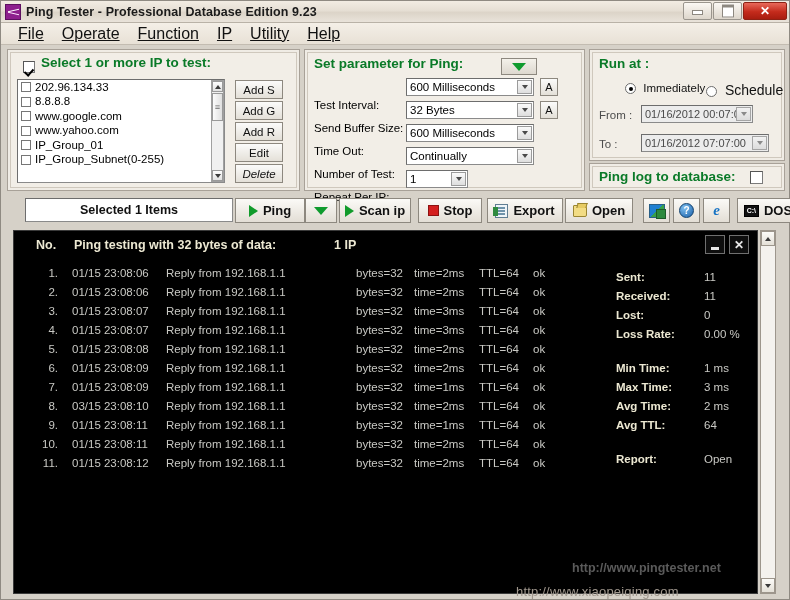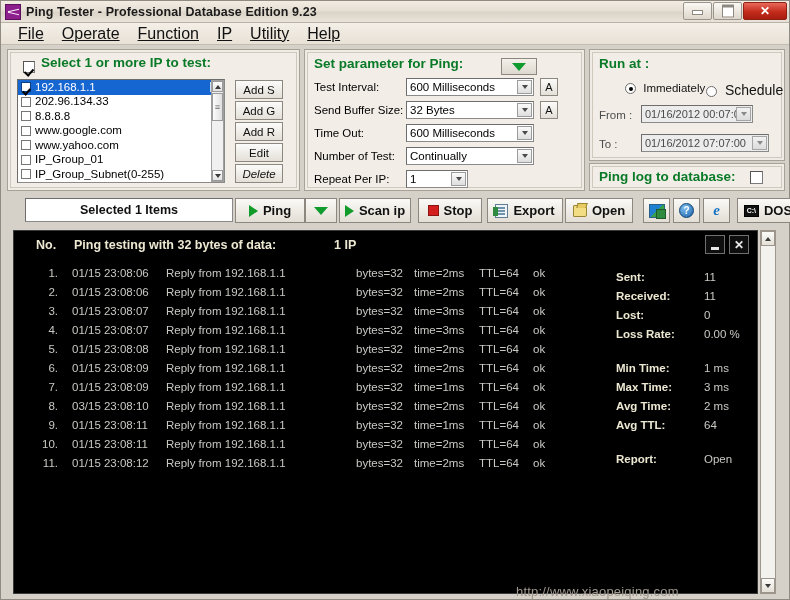--- a/index.html
+++ b/index.html
@@ -162,21 +162,21 @@
   }
 
   
   .sbtn {
     position: absolute; left: 234px; width: 48px; height: 19px;
     font-size: 11.5px; color: #111;
     background: linear-gradient(#fbfbfa, #e4e0d8);
     border: 1px solid #8d887f;
     display: flex; align-items: center; justify-content: center;
   }
-  .plabel { position: absolute; white-space: nowrap; }
+  .plabel { position: absolute; white-space: nowrap; margin-top: 18px; }
   .combo {
     position: absolute; height: 18px; background: #fff;
     border: 1px solid #8a8a8a; border-top-color: #6d6d6d; border-left-color: #6d6d6d;
     font-size: 11.5px; color: #000; display: flex; align-items: center; padding-left: 3px;
   }
   .combo .arrowbox {
     position: absolute; right: 1px; top: 1px; width: 15px; height: 14px;
     background: linear-gradient(#fafafa,#dedede); border: 1px solid #9b9b9b;
     display: flex; align-items: center; justify-content: center;
   }
@@ -375,25 +375,20 @@
     <div class="menu-item"><u>Help</u></div>
   </div>
 
   <div class="groupbox" id="gb-select">
     <div class="gb-inner"></div>
   </div>
   <div class="cb checked" style="position:absolute;left:22px;top:60px;"></div>
   <div class="gb-title" style="left:40px;top:54px;">Select 1 or more IP to test:</div>
 
   <div id="ip-list">
-    <div class="ip-row sel">
-      <span class="ip-cb checked"></span>
-      <span class="ip-label">192.168.1.1</span>
-      <span class="sel-box"></span>
-    </div>
     <div class="ip-row">
       <span class="ip-cb"></span>
       <span class="ip-label">202.96.134.33</span>
     </div>
     <div class="ip-row">
       <span class="ip-cb"></span>
       <span class="ip-label">8.8.8.8</span>
     </div>
     <div class="ip-row">
       <span class="ip-cb"></span>
@@ -698,20 +693,21 @@
     </div>
     <div class="statrow" style="left:602px;top:188px;width:150px;">
       <span class="s-label">Avg TTL:</span>
       <span class="s-value">64</span>
     </div>
     <div class="statrow" style="left:602px;top:222px;width:150px;">
       <span class="s-label">Report:</span>
       <span class="s-value">Open</span>
     </div>
 
+    <div id="watermark-inner">http://www.pingtester.net</div>
   </div>
 
   <div id="console-sb">
     <div class="sbend" style="top:0;">
         <span class="tri-up"></span>
       </div>
     <div class="sbend" style="bottom:0;">
         <span class="tri-dn"></span>
       </div>
   </div>

